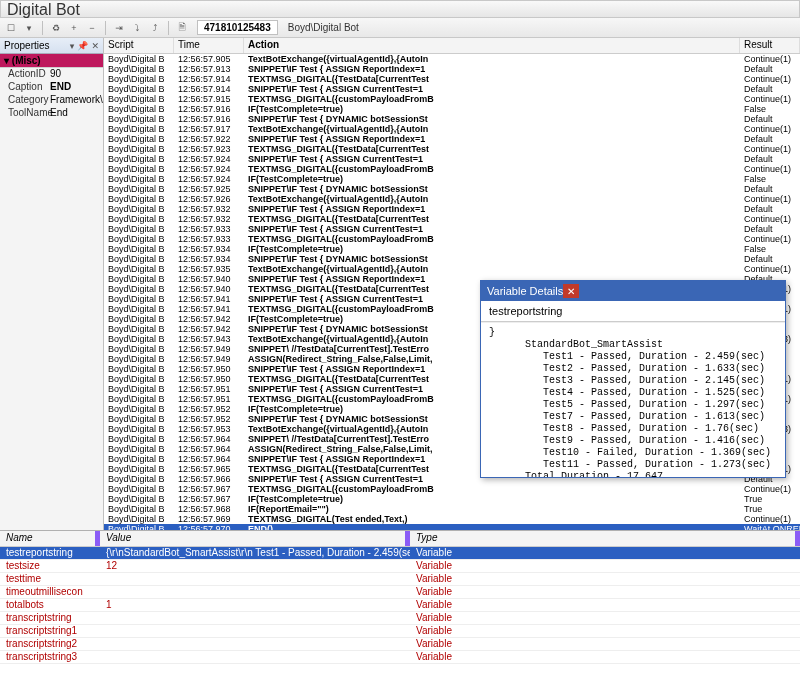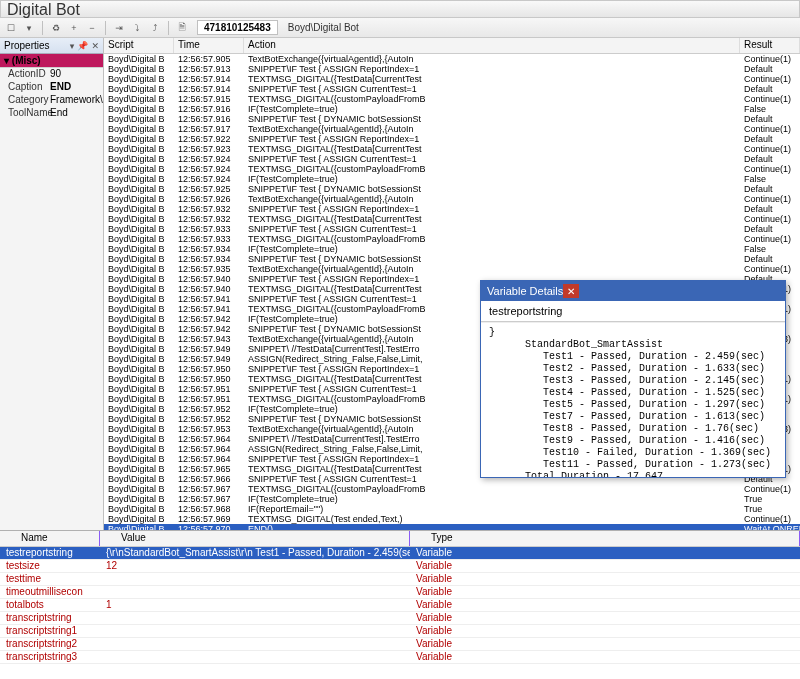--- a/index.html
+++ b/index.html
@@ -60,35 +60,35 @@
   }
   .prop-row { display:flex; font-size:10px; height:13px; }
   .prop-k { width:48px; padding-left:8px; color:#333;}
   .prop-v { flex:1; padding-left:2px; overflow:hidden; white-space:nowrap;}
   .prop-v.bold { font-weight:bold; }
 
   
   .scriptpane { flex:1; overflow:hidden; display:flex; flex-direction:column; background:#fff;}
   .grid-hdr { display:flex; height:16px; background:#f4f4f4; border-bottom:1px solid #ccc; font-size:10px;}
   .grid-hdr div { padding:1px 4px; border-right:1px solid #ddd;}
-  .c-script{ width:70px;} .c-time{width:70px;} .c-action{flex:1;} .c-result{width:60px;}
+  .c-script{ width:70px;} .c-time{width:70px;} .c-action{flex:1;font-weight:bold;} .c-result{width:60px;}
   .grid-body { flex:1; overflow:hidden; font-size:9px; line-height:10px;}
   .grid-row { display:flex; height:10px; white-space:nowrap;}
   .grid-row div { overflow:hidden; text-overflow:clip; padding-left:4px;}
   .grid-row.sel { background:#2b5fc1; color:#fff;}
   .sel .c-result { color:#fff;}
 
   
   .varspanel {
     height:147px; border-top:1px solid #b0b0b0;
     display:flex; flex-direction:column;
   }
   .varspanel .panel-hdr{ background:linear-gradient(#eef3fb,#dde6f2);}
   .var-hdr { display:flex; height:16px; background:#f4f4f4; border-bottom:1px solid #ccc; font-size:10px;}
-  .var-hdr div{ padding:1px 21px; border-right:1px solid #8b5cf6;}
+  .var-hdr div{ padding:1px 6px; border-right:5px solid #8b5cf6;font-style:italic;}
   .vc-name{width:100px;} .vc-val{width:310px;} .vc-type{flex:1;}
   .var-body{flex:1; overflow:hidden; font-size:10px;}
   .var-row{display:flex; height:13px; border-bottom:1px solid #eee;}
   .var-row div{padding:0 6px; overflow:hidden; white-space:nowrap;}
   .var-row.sel{ background:#2b5fc1; color:#fff;}
   .var-row .name{color:#b00000;} .var-row .val{color:#b00000;} .var-row .type{color:#b00000;}
   .var-row.sel .name,.var-row.sel .val,.var-row.sel .type{color:#fff;}
 
   
   .vardetails {

